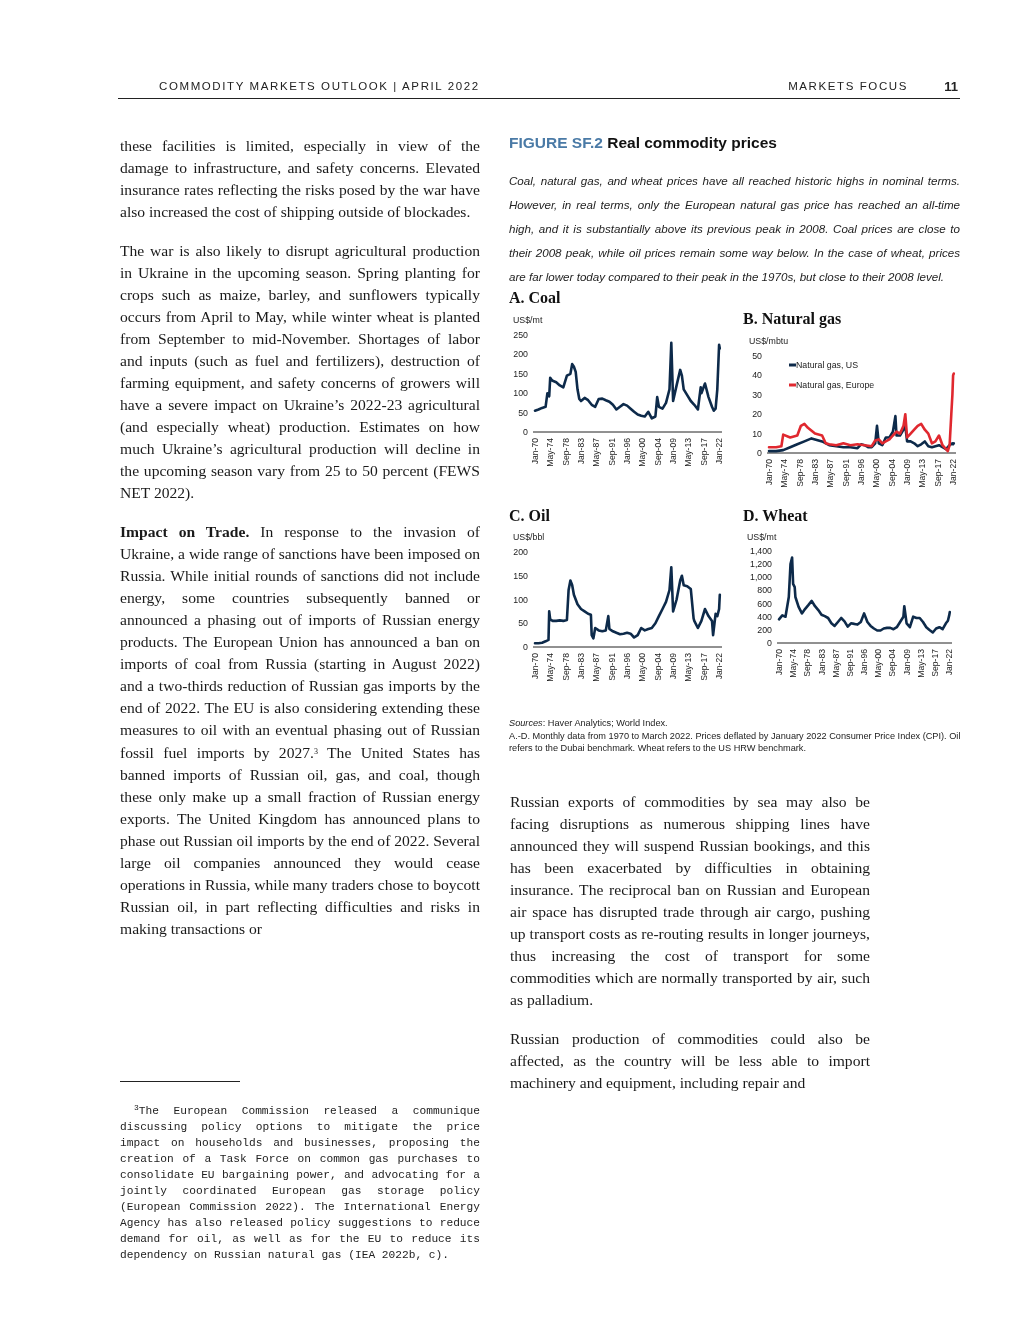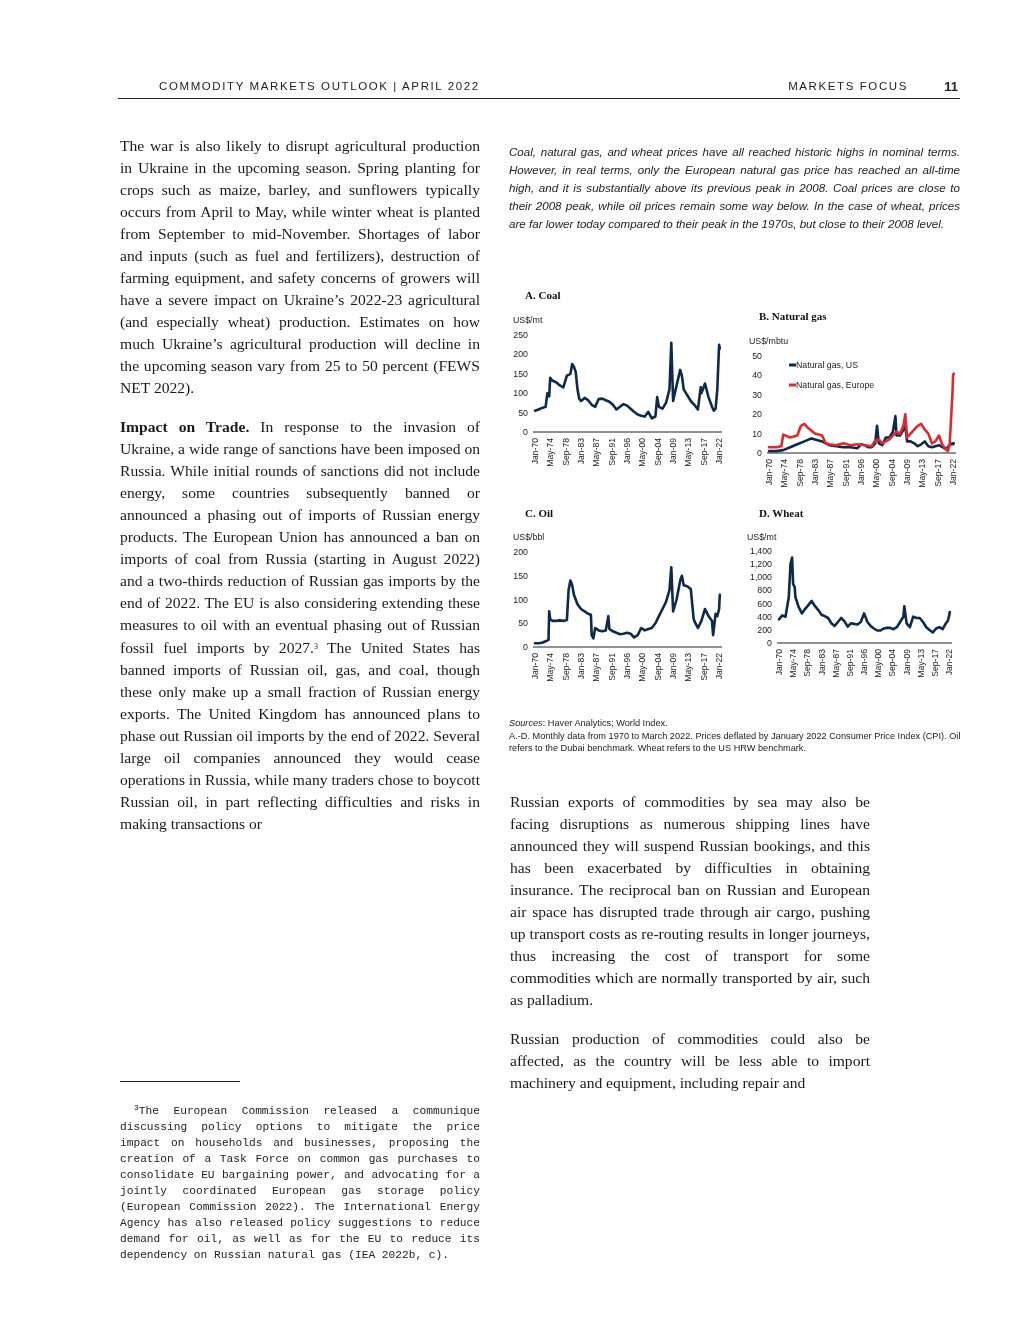--- a/index.html
+++ b/index.html
@@ -12,45 +12,47 @@
   .col p{margin:0 0 17px 0;}
   .col b{font-weight:bold;}
   .left{left:120px;top:135px;width:360px;}
   .right{left:510px;top:791px;width:360px;}
   sup{font-size:8px;vertical-align:4px;}
   .fnline{position:absolute;left:120px;top:1081px;width:120px;border-top:1px solid #222;}
   .fn{position:absolute;left:120px;top:1100px;width:360px;font-family:Liberation Mono, monospace;font-size:11.2px;line-height:16px;text-align:justify;text-indent:14px;color:#222;}
   .fig{position:absolute;left:509px;top:134px;width:451px;font-family:"Liberation Sans",sans-serif;}
   .figtitle{font-size:15.5px;font-weight:bold;color:#111;}
   .figtitle .num{color:#4a7aa6;}
-  .figsub{margin-top:9px;font-size:11.6px;line-height:18px;font-style:italic;text-align:justify;color:#222;}
+  .figsub{margin-top:17px;font-size:11.6px;line-height:24px;font-style:italic;text-align:justify;color:#222;}
   .panel{position:absolute;width:225px;height:200px;}
-  .ptitle{position:absolute;left:16px;top:0;font-size:11px;font-weight:bold;color:#111;}
+  .ptitle{position:absolute;left:0;top:0;font-size:16px;font-weight:bold;color:#111;}
   .panel svg{position:absolute;left:0;top:0;}
   .src{position:absolute;left:509px;top:717px;width:452px;font-family:"Liberation Sans",sans-serif;font-size:9.2px;line-height:12.5px;color:#222;}
   .src i{font-style:italic;}
 </style>
 </head>
 <body>
 
 <div class="hdr">
   <span class="l">COMMODITY MARKETS OUTLOOK | APRIL 2022</span>
   <span class="r">MARKETS FOCUS</span>
   <span class="pg">11</span>
 </div>
 
 <div class="col left">
+  <p>these facilities is limited, especially in view of the damage to infrastructure, and safety concerns. Elevated insurance rates reflecting the risks posed by the war have also increased the cost of shipping outside of blockades.</p>
   <p>The war is also likely to disrupt agricultural production in Ukraine in the upcoming season. Spring planting for crops such as maize, barley, and sunflowers typically occurs from April to May, while winter wheat is planted from September to mid-November. Shortages of labor and inputs (such as fuel and fertilizers), destruction of farming equipment, and safety concerns of growers will have a severe impact on Ukraine’s 2022-23 agricultural (and especially wheat) production. Estimates on how much Ukraine’s agricultural production will decline in the upcoming season vary from 25 to 50 percent (FEWS NET 2022).</p>
   <p><b>Impact on Trade.</b><span> In response to the invasion of Ukraine, a wide range of sanctions have been imposed on Russia. While initial rounds of sanctions did not include energy, some countries subsequently banned or announced a phasing out of imports of Russian energy products. The European Union has announced a ban on imports of coal from Russia (starting in August 2022) and a two-thirds reduction of Russian gas imports by the end of 2022. The EU is also considering extending these measures to oil with an eventual phasing out of Russian fossil fuel imports by 2027.</span><sup>3</sup><span> The United States has banned imports of Russian oil, gas, and coal, though these only make up a small fraction of Russian energy exports. The United Kingdom has announced plans to phase out Russian oil imports by the end of 2022. Several large oil companies announced they would cease operations in Russia, while many traders chose to boycott Russian oil, in part reflecting difficulties and risks in making transactions or</span></p>
 </div>
 
 <div class="fnline"></div>
 <div class="fn"><sup>3</sup><span>The European Commission released a communique discussing policy options to mitigate the price impact on households and businesses, proposing the creation of a Task Force on common gas purchases to consolidate EU bargaining power, and advocating for a jointly coordinated European gas storage policy (European Commission 2022). The International Energy Agency has also released policy suggestions to reduce demand for oil, as well as for the EU to reduce its dependency on Russian natural gas (IEA 2022b, c).</span></div>
 
 <div class="fig">
+  <div class="figtitle"><span class="num">FIGURE SF.2</span> <span>Real commodity prices</span></div>
   <div class="figsub">Coal, natural gas, and wheat prices have all reached historic highs in nominal terms. However, in real terms, only the European natural gas price has reached an all-time high, and it is substantially above its previous peak in 2008. Coal prices are close to their 2008 peak, while oil prices remain some way below. In the case of wheat, prices are far lower today compared to their peak in the 1970s, but close to their 2008 level.</div>
 </div>
 
 <div class="panel" id="p0" style="left:509px;top:289px;">
   <div class="ptitle">A. Coal</div>
 <svg width="225" height="200" viewBox="0 0 225 200">
       <text x="4" y="34" font-size="8.8" font-family="Liberation Sans, sans-serif" fill="#222">US$/mt</text>
       <text x="19" y="146" text-anchor="end" font-size="8.8" font-family="Liberation Sans, sans-serif" fill="#222">0</text>
       <text x="19" y="126.6" text-anchor="end" font-size="8.8" font-family="Liberation Sans, sans-serif" fill="#222">50</text>
       <text x="19" y="107.19999999999999" text-anchor="end" font-size="8.8" font-family="Liberation Sans, sans-serif" fill="#222">100</text>

